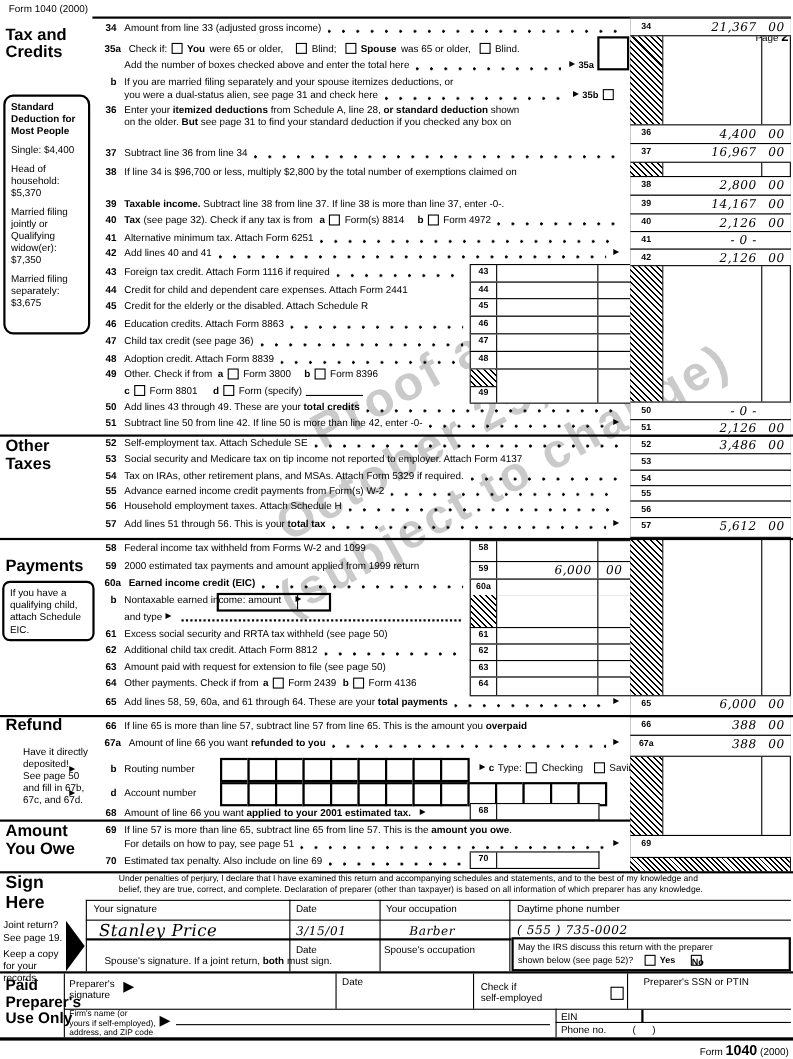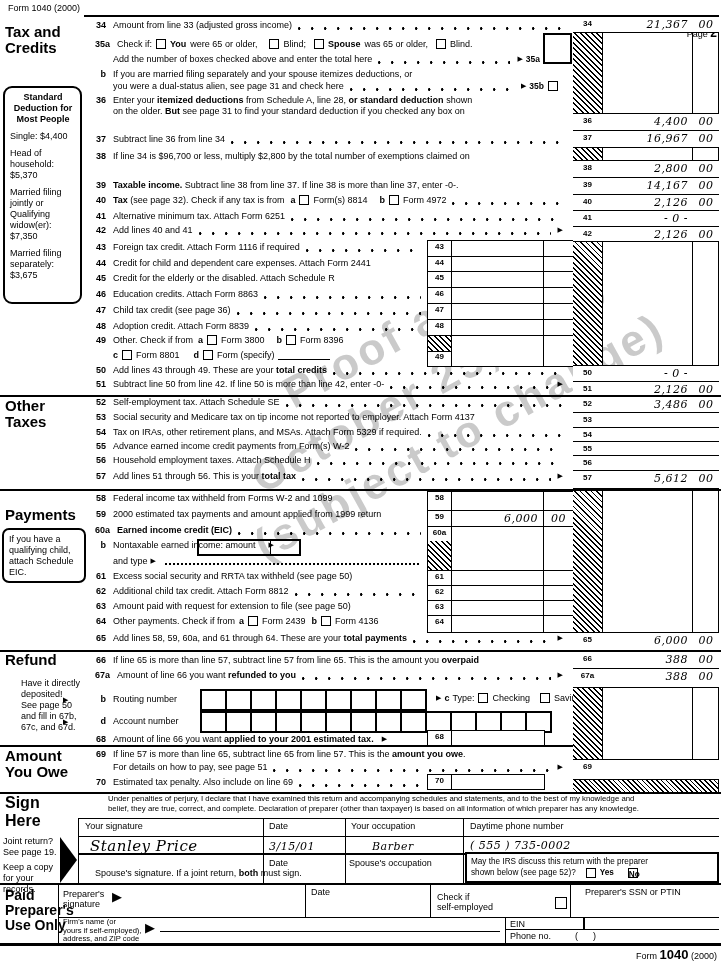--- a/index.html
+++ b/index.html
@@ -67,21 +67,21 @@
     <span>Page</span>
     <b style="font-size:12px;">2</b>
   </div>
   <div class="hl z" style="top:15px;left:84px;width:635px;height:1.5px;"></div>
 
   <div class="sect z" style="top:24px;">
     <div>Tax and</div>
       <div>Credits</div>
   </div>
   <div class="rbox z" style="left:3px;top:86px;width:79px;height:218px;padding:4px 3px 0 5px;">
-    <div class="note" style="position:static;font-weight:bold;line-height:11px;width:66px;text-align:center;">Standard Deduction for Most People</div>
+    <div class="note" style="position:static;font-weight:bold;line-height:11px;width:66px;">Standard Deduction for Most People</div>
     <div class="note" style="position:static;margin-top:6px;width:62px;">Single: $4,400</div>
     <div class="note" style="position:static;margin-top:6px;width:62px;">Head of household: $5,370</div>
     <div class="note" style="position:static;margin-top:6px;width:66px;">Married filing jointly or Qualifying widow(er): $7,350</div>
     <div class="note" style="position:static;margin-top:6px;width:62px;">Married filing separately: $3,675</div>
   </div>
   <div class="sect z" style="top:398px;">
     <div>Other</div>
       <div>Taxes</div>
   </div>
   <div class="sect z" style="top:483px;margin-top:24px;">

